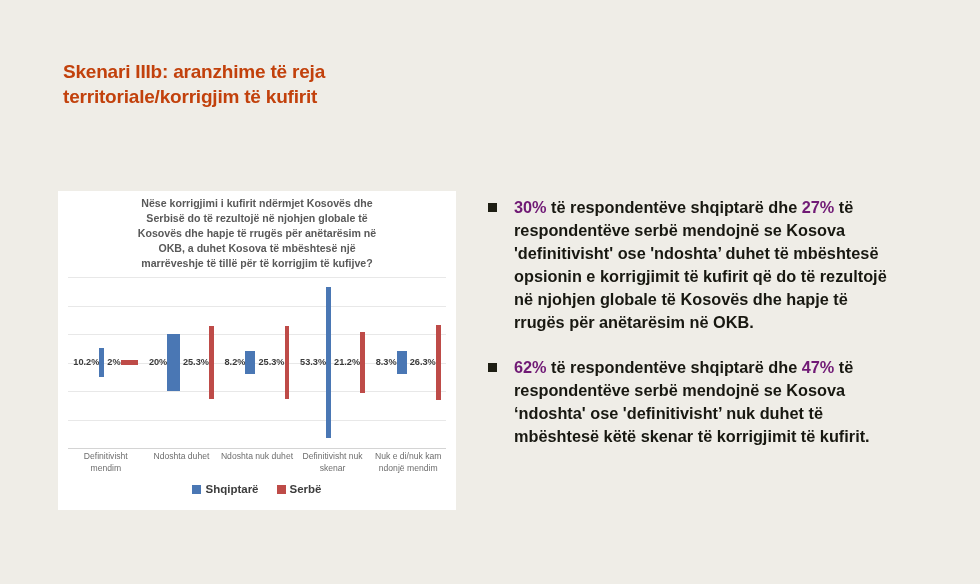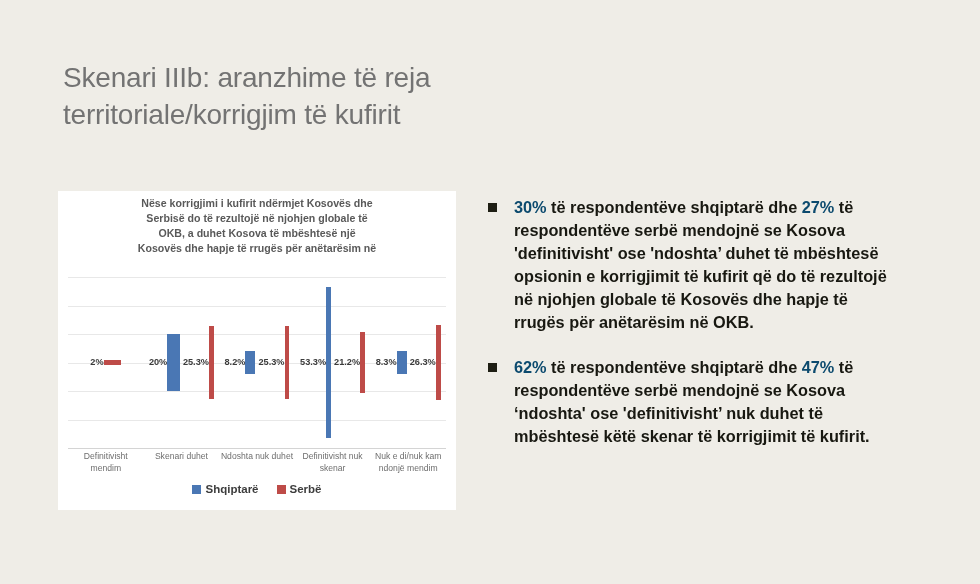--- a/index.html
+++ b/index.html
@@ -14,24 +14,24 @@
     overflow: hidden;
     position: relative;
   }
 
   
   #slide-title {
     position: absolute;
     left: 63px;
     top: 59px;
     width: 560px;
-    font-size: 28px;
-    font-weight: normal;
+    font-size: 19px;
+    font-weight: bold;
     line-height: 1.33;
-    color: #737373;
+    color: #c2410c;
     letter-spacing: -0.2px;
   }
   #slide-title .tline { display: block; white-space: nowrap; }
 
   
   #chart-card {
     position: absolute;
     left: 58px;
     top: 191px;
     width: 398px;
@@ -174,52 +174,57 @@
     margin-top: 7px;
     margin-right: 17px;
   }
   .bullet-text {
     font-size: 16.3px;
     font-weight: bold;
     line-height: 1.41;
     color: #181811;
     flex: 1 1 auto;
   }
-  .hl { color: #0c4a6e; }
+  .hl { color: #701a75; }
 </style>
 </head>
 <body>
 
 <div id="slide-title">
   <span class="tline">Skenari IIIb: aranzhime të reja</span>
   <span class="tline">territoriale/korrigjim të kufirit</span>
 </div>
 
 <div id="chart-card">
 
   <div id="chart-title">
       <span class="cline">Nëse korrigjimi i kufirit ndërmjet Kosovës dhe</span>
       <span class="cline">Serbisë do të rezultojë në njohjen globale të</span>
+      <span class="cline">Kosovës dhe hapje të rrugës për anëtarësim në</span>
       <span class="cline">OKB, a duhet Kosova të mbështesë një</span>
-      <span class="cline">Kosovës dhe hapje të rrugës për anëtarësim në</span>
+      <span class="cline">marrëveshje të tillë për të korrigjim të kufijve?</span>
     </div>
 
   <div id="plot-area">
     <div id="gridlines">
         <div class="gridline baseline" style="top: 171px;"></div>
         <div class="gridline" style="top: 142.5px;"></div>
         <div class="gridline" style="top: 114px;"></div>
         <div class="gridline" style="top: 85.5px;"></div>
         <div class="gridline" style="top: 57px;"></div>
         <div class="gridline" style="top: 28.5px;"></div>
         <div class="gridline" style="top: 0px;"></div>
       </div>
     <div id="bars-layer">
         <div class="cat-group">
           <div class="bar-wrap">
+            <div class="bar-label">10.2%</div>
+            <div class="bar series-0" style="height: 29.07px; background: rgb(74, 119, 180);"></div>
+          </div>
+          <div class="bar-wrap">
             <div class="bar-label">2%</div>
             <div class="bar series-1" style="height: 5.7px; background: rgb(190, 75, 72);"></div>
           </div>
         </div>
         <div class="cat-group">
           <div class="bar-wrap">
             <div class="bar-label">20%</div>
             <div class="bar series-0" style="height: 57px; background: rgb(74, 119, 180);"></div>
           </div>
           <div class="bar-wrap">
@@ -255,21 +260,21 @@
           <div class="bar-wrap">
             <div class="bar-label">26.3%</div>
             <div class="bar series-1" style="height: 74.955px; background: rgb(190, 75, 72);"></div>
           </div>
         </div>
       </div>
   </div>
 
   <div id="xaxis">
       <div class="xtick">Definitivisht mendim</div>
-      <div class="xtick">Skenari duhet</div>
+      <div class="xtick">Ndoshta duhet</div>
       <div class="xtick">Ndoshta nuk duhet</div>
       <div class="xtick">Definitivisht nuk skenar</div>
       <div class="xtick">Nuk e di/nuk kam ndonjë mendim</div>
     </div>
 
   <div id="chart-legend">
       <div class="legend-item">
         <span class="legend-swatch series-0" style="background: rgb(74, 119, 180);"></span>
         <span class="legend-text">Shqiptarë</span>
       </div>

